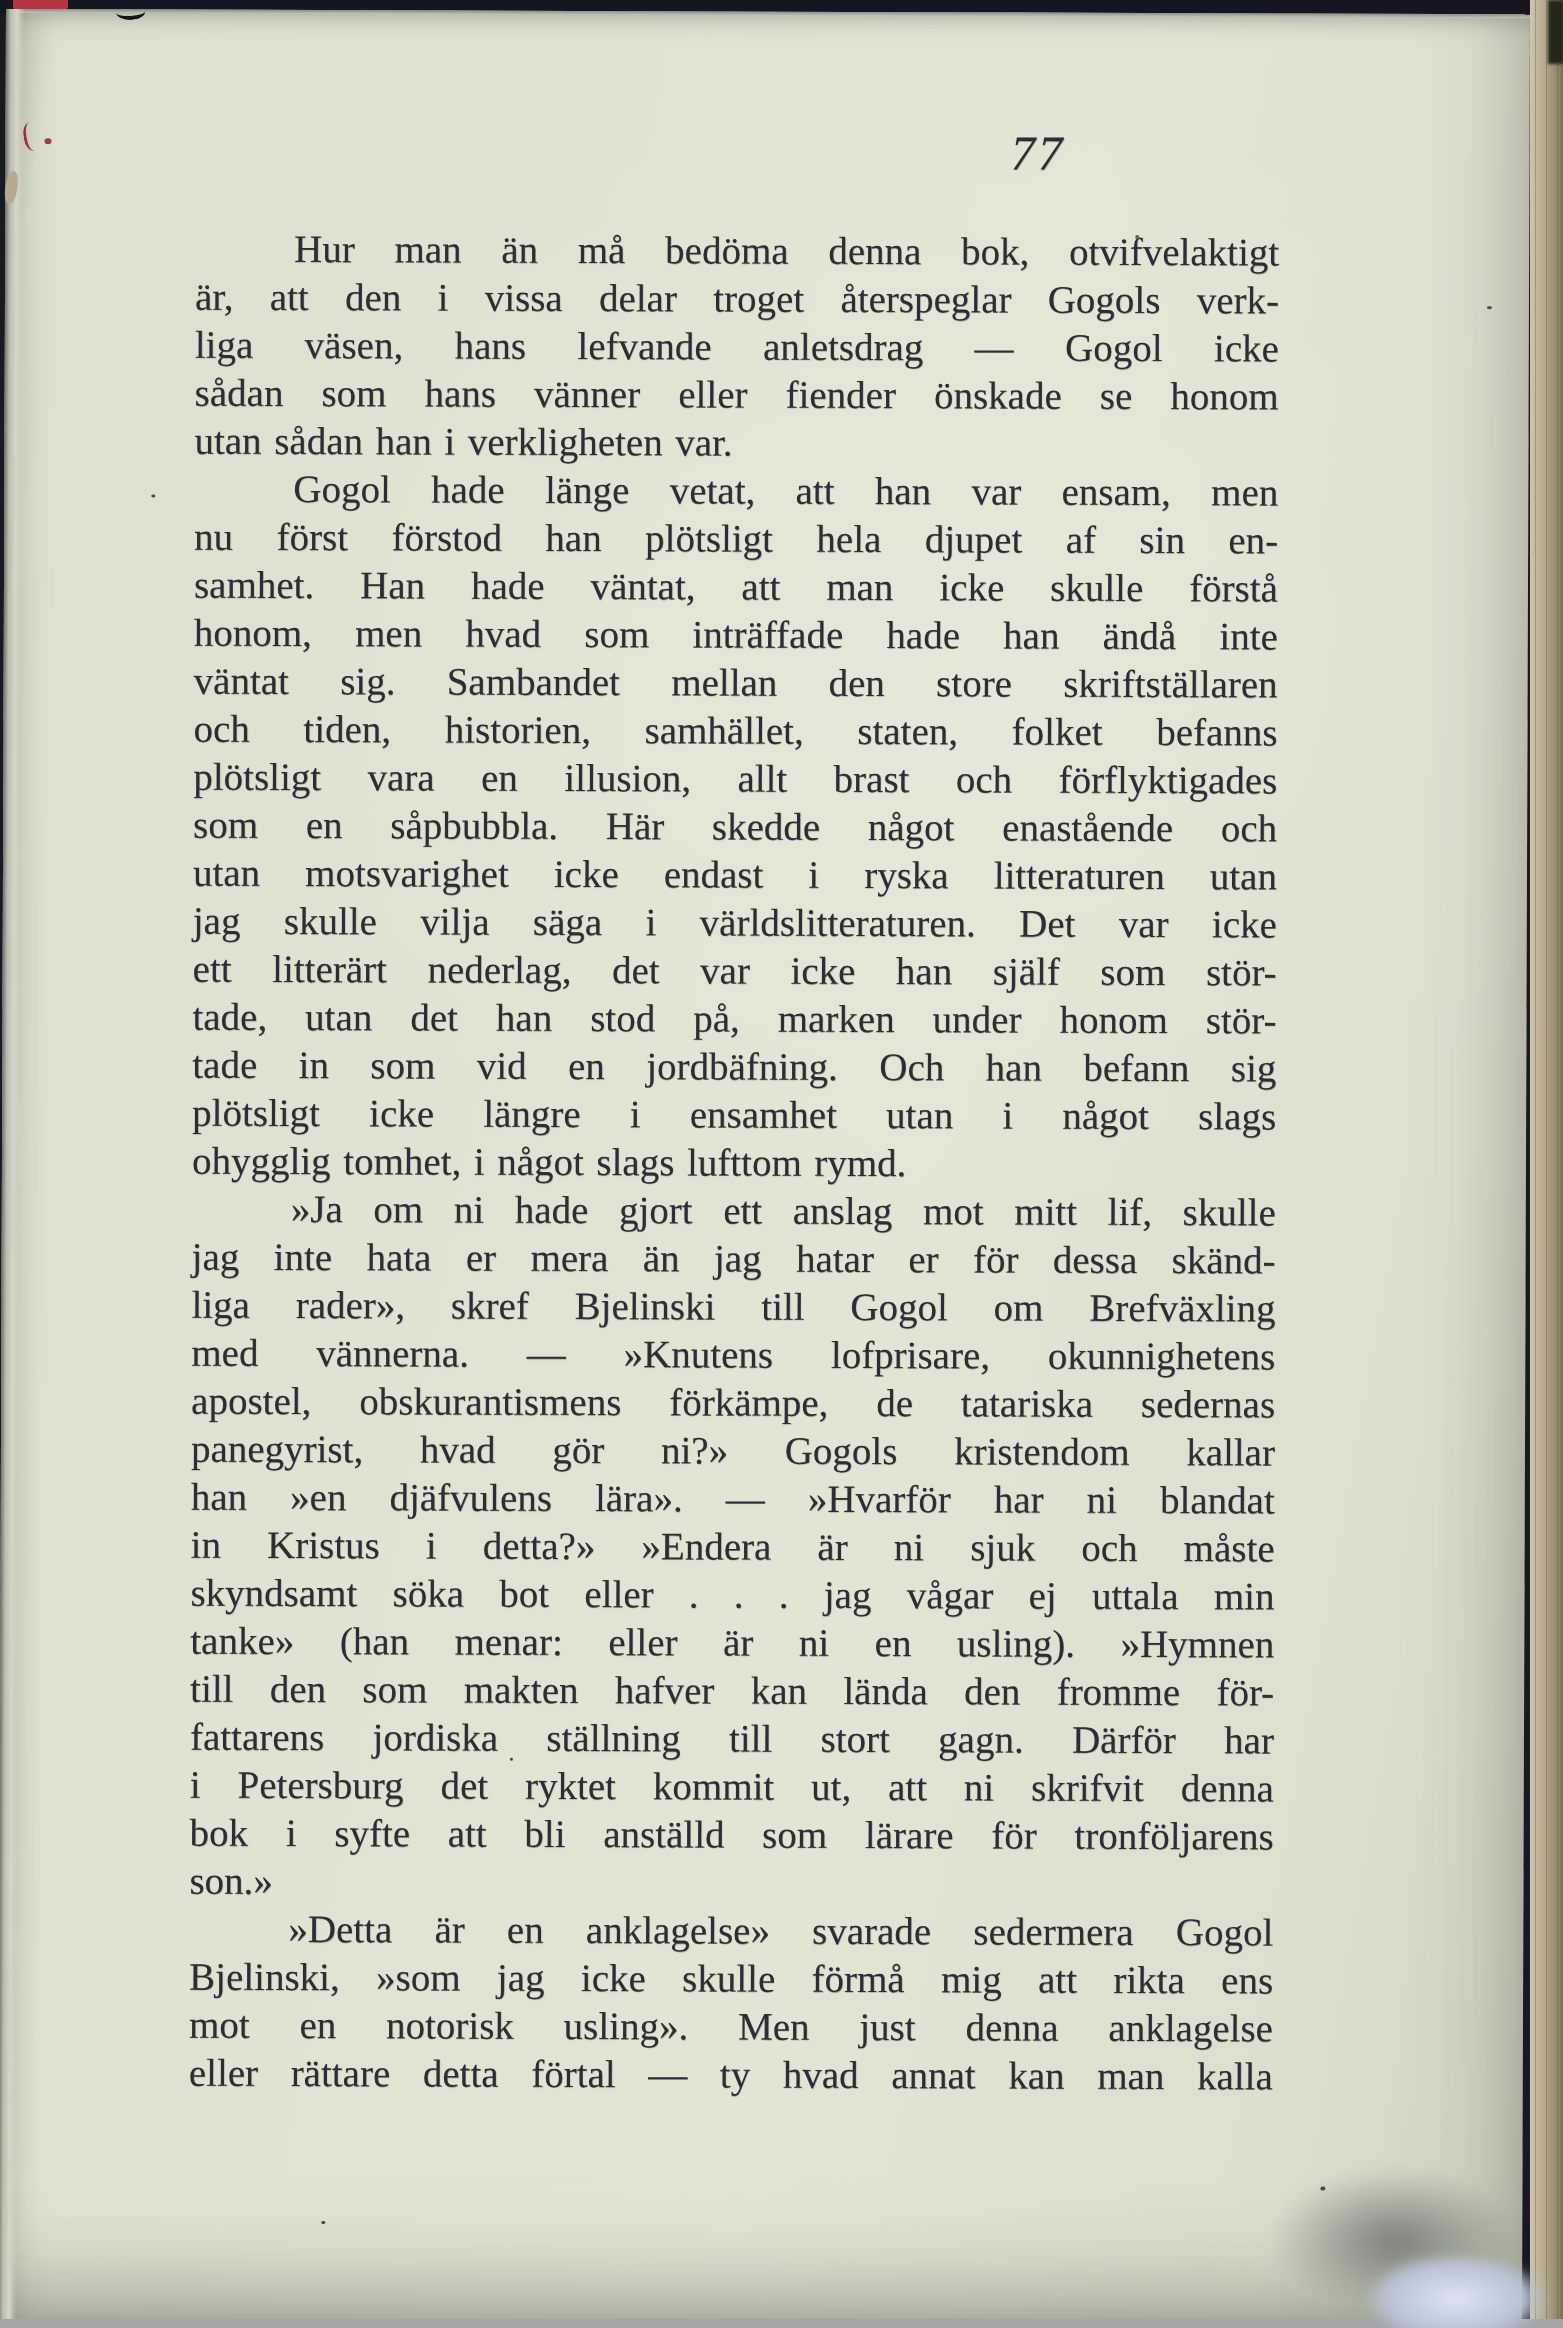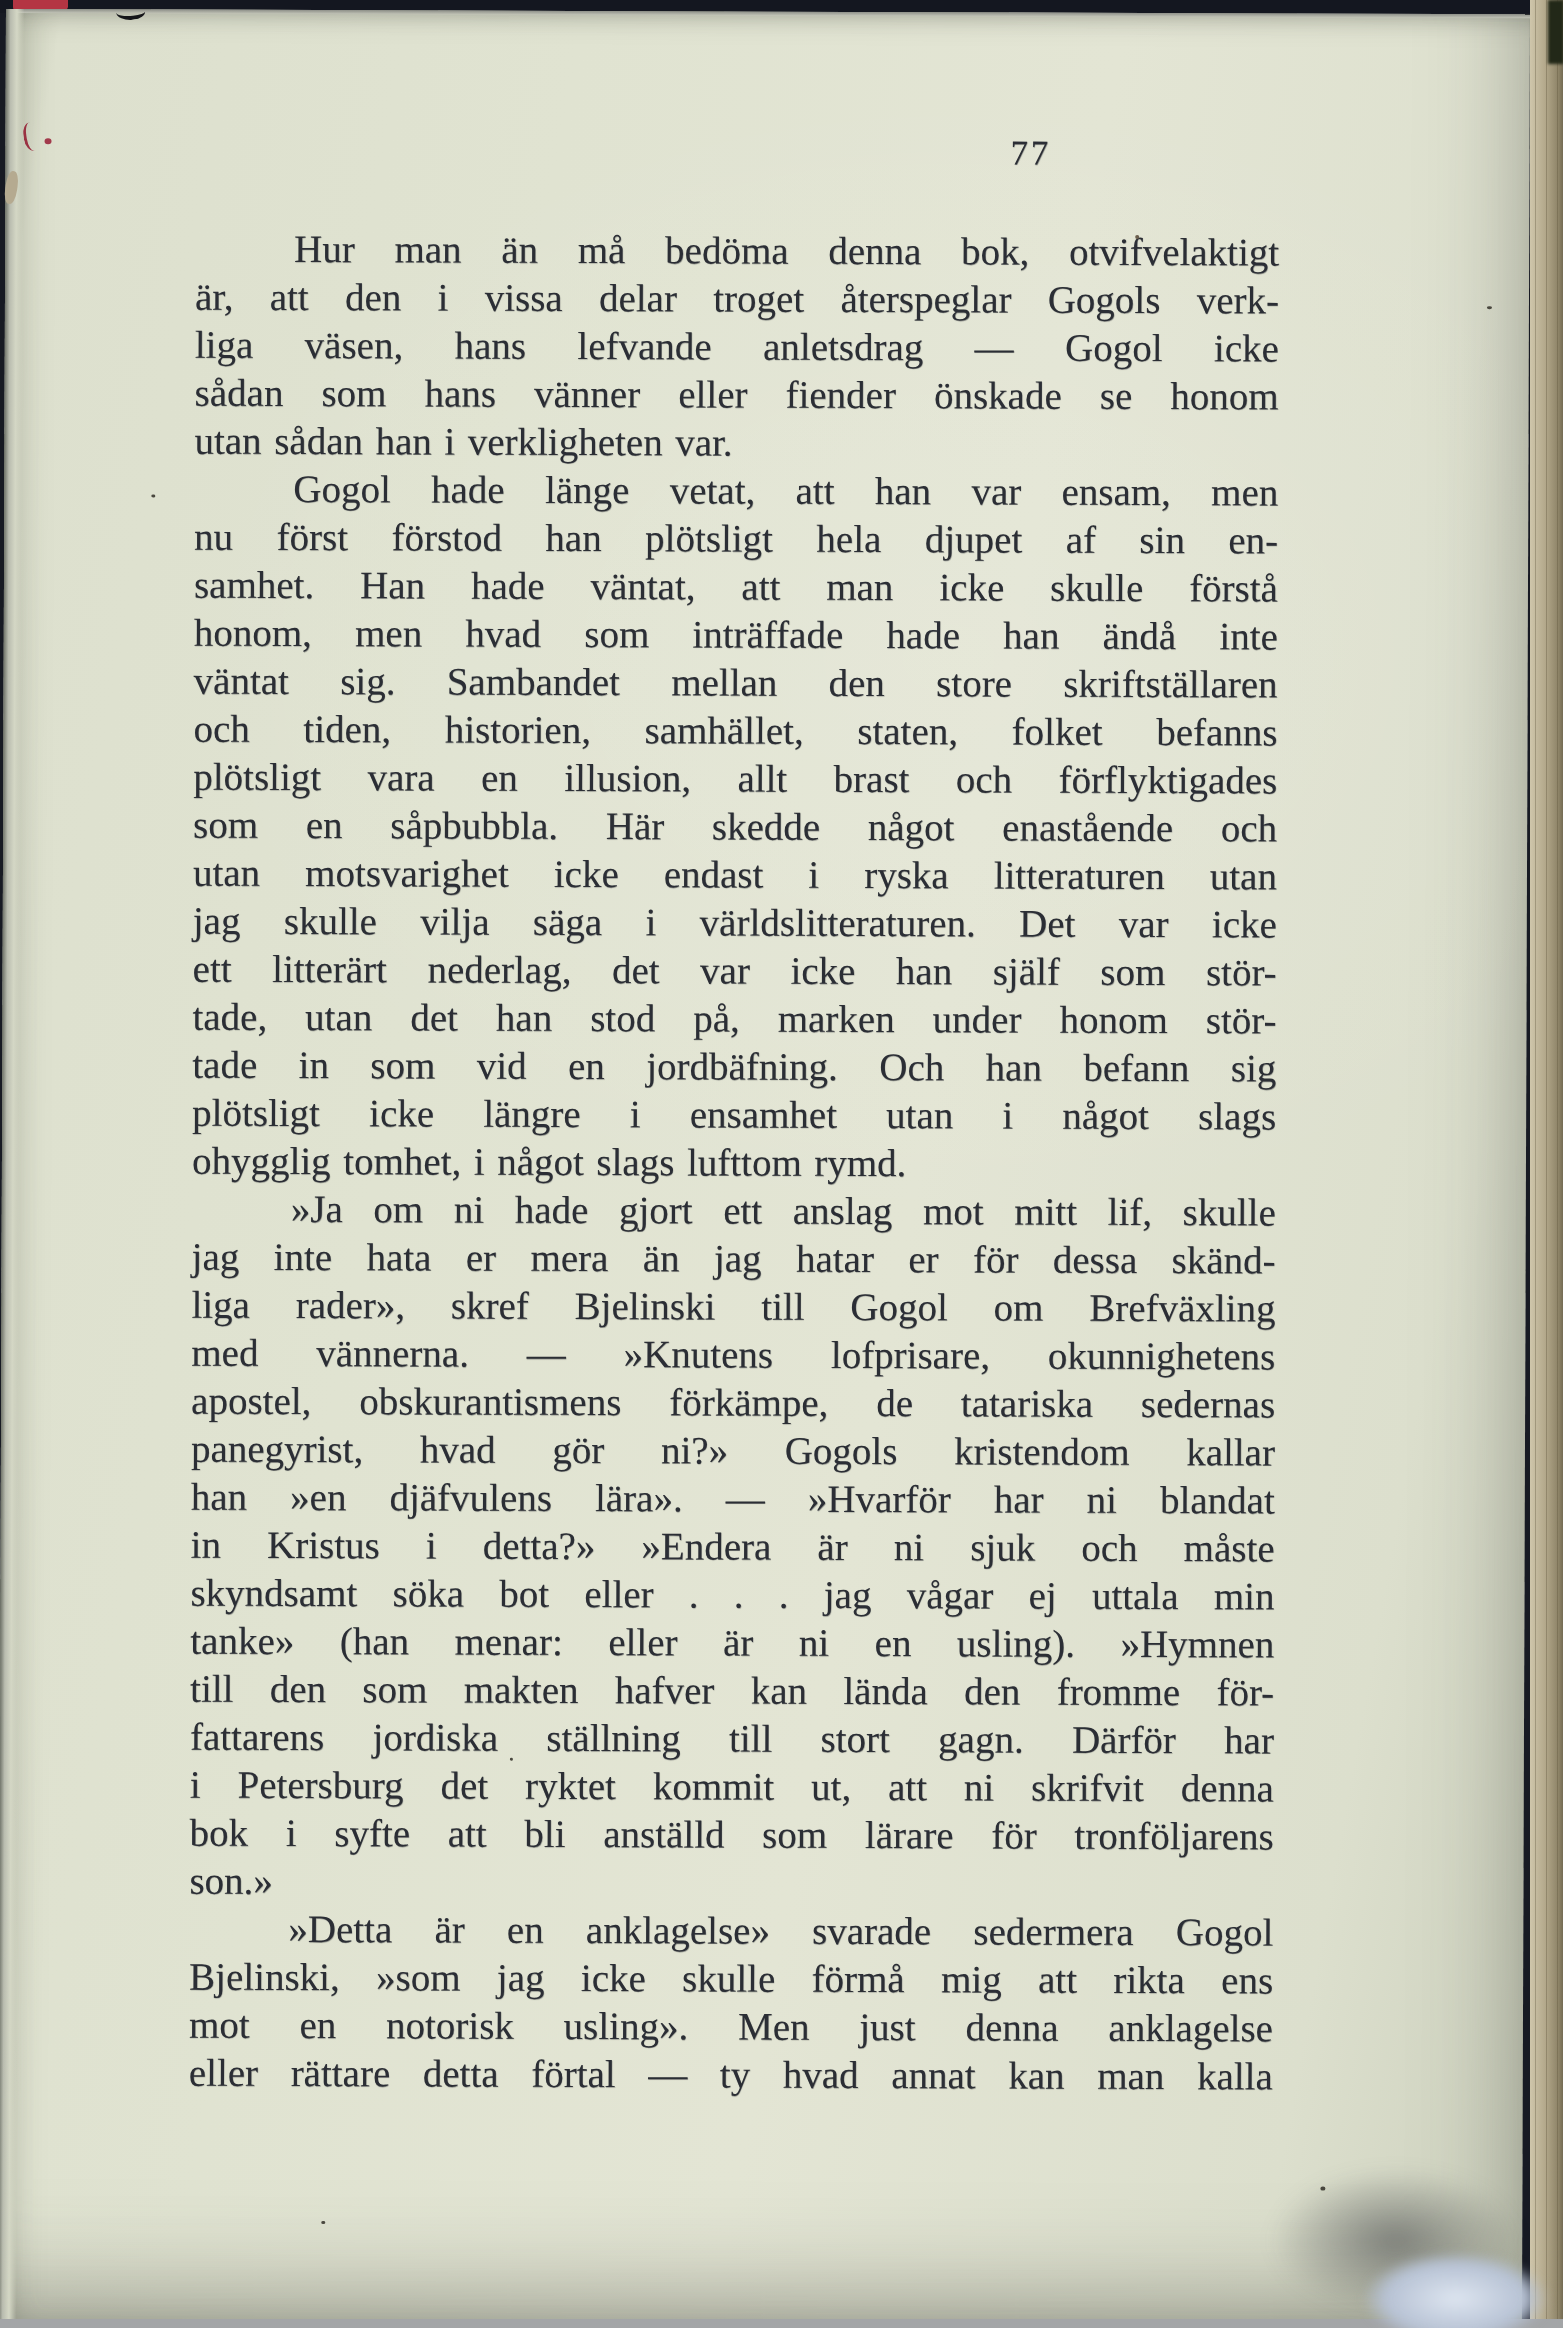--- a/index.html
+++ b/index.html
@@ -41,23 +41,24 @@
   
   .bottom-band{position:absolute;left:0;bottom:0;width:1564px;height:10px;background:var(--bottom-band,#a3a5a7);}
   .shadow-br{position:absolute;left:1221px;top:2140px;width:349px;height:202px;
     background:radial-gradient(closest-side, rgba(58,60,64,0.55), rgba(58,60,64,0) 72%);filter:blur(9.2px);}
   .blob{position:absolute;left:1336px;top:2239px;width:239px;height:119px;
     background:radial-gradient(closest-side,#dde5f0,#b7c2d4 58%,rgba(183,194,212,0) 78%);filter:blur(4.6px);}
 
   
   .pagenum{
     position:absolute;left:1005px;top:120px;
-    font-size:35px;line-height:42px;letter-spacing:2.8px;
+    font-size:49px;line-height:42px;letter-spacing:2.8px;
     color:var(--ink,#2b2e35);
     text-shadow:0.5px 0.6px 0.8px rgba(25,28,36,0.45);
+    font-style:italic;
   }
 
   
   .textblock{
     position:absolute;left:190px;top:215px;width:1084px;
     color:var(--ink,#2b2e35);
     font-size:39px;line-height:48px;word-spacing:2.8px;
     text-shadow:0.4px 0.6px 0.7px rgba(25,28,36,0.4);
   }
   .line{text-align:justify;text-align-last:justify;height:48px;}

